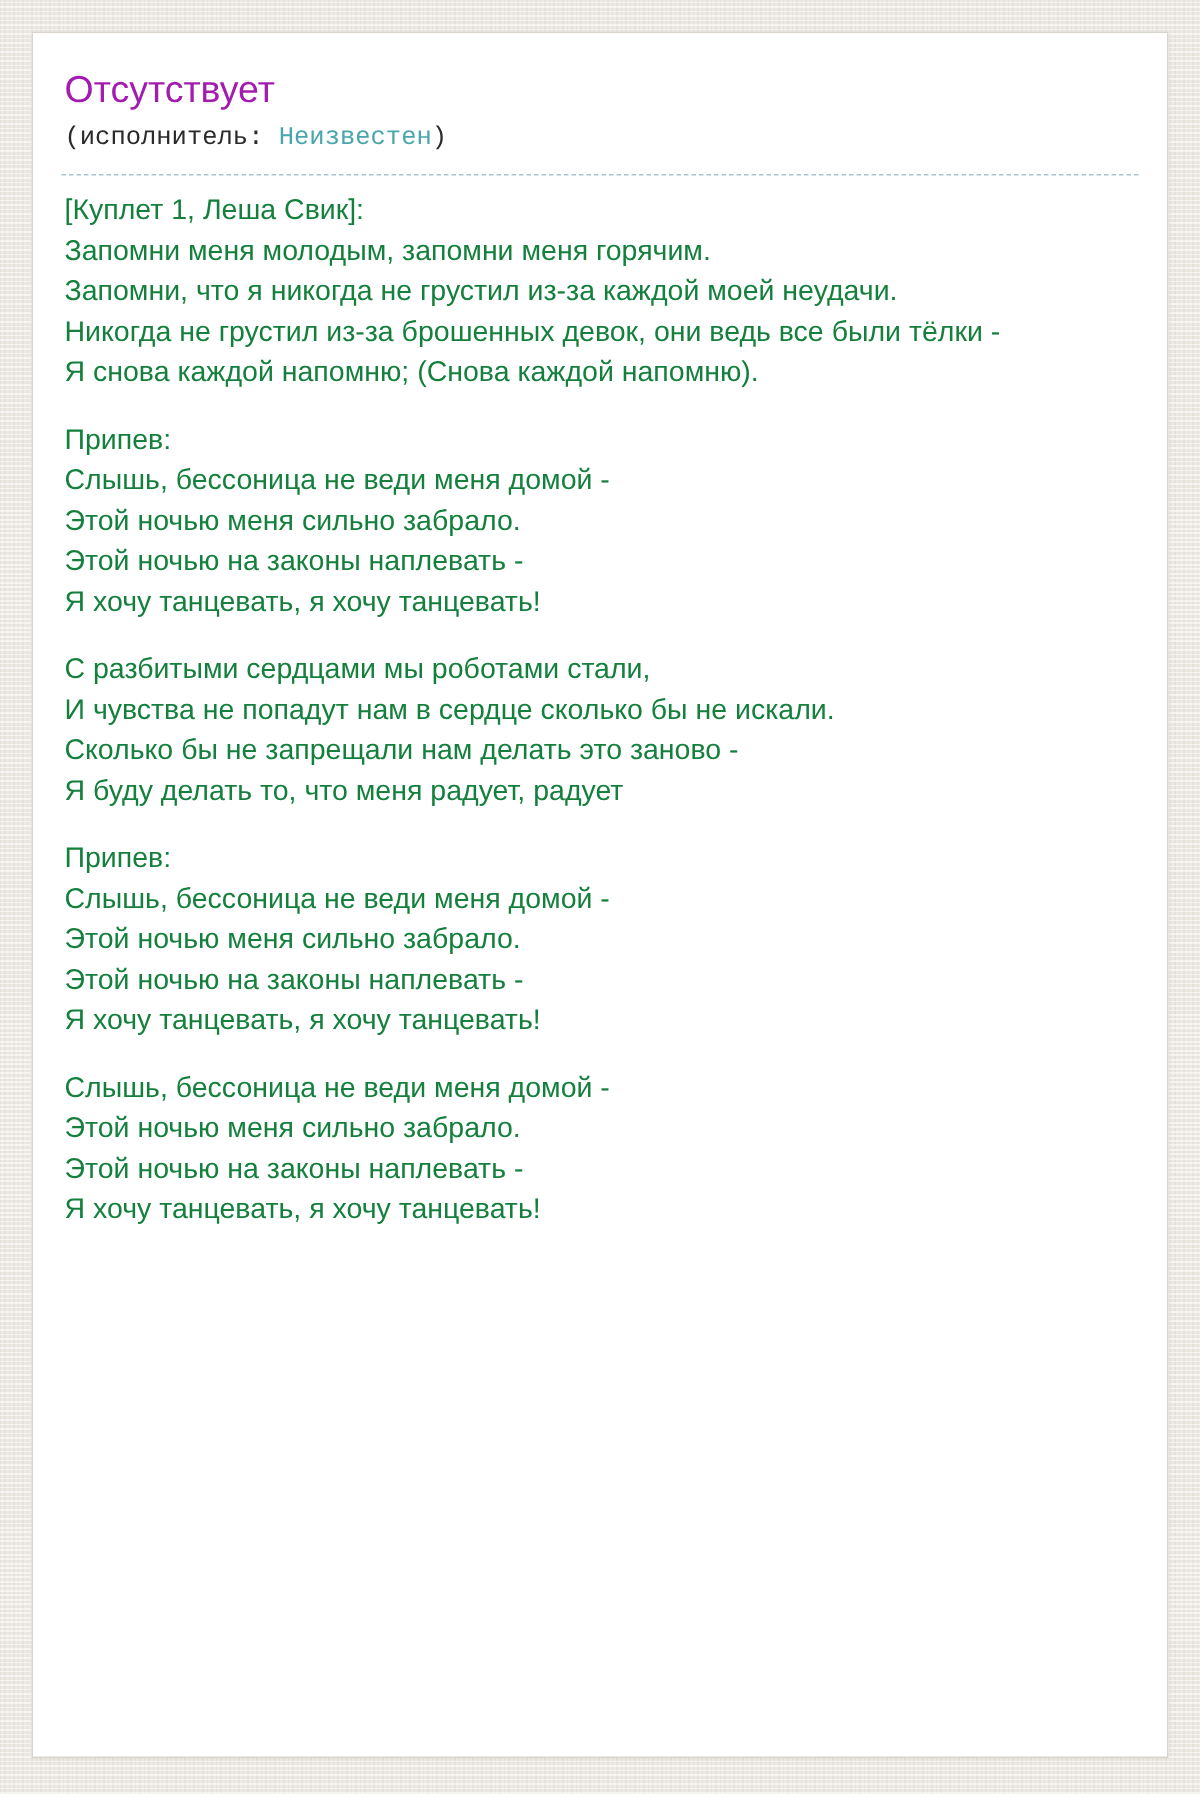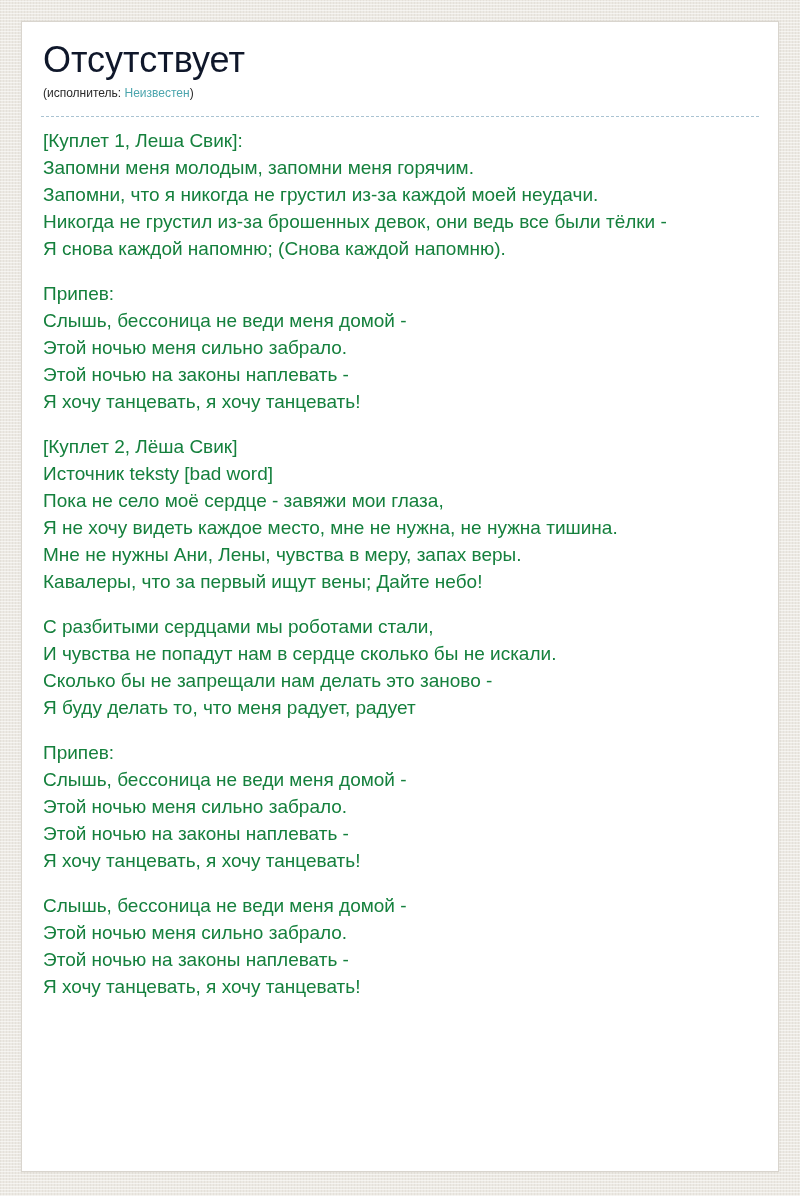--- a/index.html
+++ b/index.html
@@ -22,32 +22,33 @@
     min-height: 1151px;
     margin: 21px auto 0 auto;
     background: #ffffff;
     border: 1px solid #d9d5ce;
     box-shadow: 0 0 3px rgba(0,0,0,0.06);
     padding: 22px 19px 16px 19px;
   }
   .song-title {
     margin: 0;
     padding: 0 2px;
-    font-size: 36px;
+    font-size: 25px;
     line-height: 32px;
     font-weight: normal;
-    color: #0f172a;
+    color: #a21caf;
   }
   .artist-line {
     margin: 6px 0 0 0;
     padding: 0 2px 12px 2px;
-    font-size: 12px;
+    font-size: 17px;
     line-height: 22px;
     color: #2a2a2a;
     border-bottom: 1px dashed #aac3d2;
+    font-family: Liberation Mono, monospace;
   }
   .artist-link {
     color: #4ba5ad;
     text-decoration: none;
     cursor: pointer;
   }
   .lyrics {
     margin-top: 10px;
     padding: 0 2px;
   }
@@ -76,26 +77,20 @@
     <p class="stanza">[Куплет 1, Леша Свик]:
 Запомни меня молодым, запомни меня горячим.
 Запомни, что я никогда не грустил из-за каждой моей неудачи.
 Никогда не грустил из-за брошенных девок, они ведь все были тёлки -
 Я снова каждой напомню; (Снова каждой напомню).</p>
     <p class="stanza">Припев:
 Слышь, бессоница не веди меня домой -
 Этой ночью меня сильно забрало.
 Этой ночью на законы наплевать -
 Я хочу танцевать, я хочу танцевать!</p>
-    <p class="stanza">[Куплет 2, Лёша Свик]
-Источник teksty [bad word]
-Пока не село моё сердце - завяжи мои глаза,
-Я не хочу видеть каждое место, мне не нужна, не нужна тишина.
-Мне не нужны Ани, Лены, чувства в меру, запах веры.
-Кавалеры, что за первый ищут вены; Дайте небо!</p>
     <p class="stanza">С разбитыми сердцами мы роботами стали,
 И чувства не попадут нам в сердце сколько бы не искали.
 Сколько бы не запрещали нам делать это заново -
 Я буду делать то, что меня радует, радует</p>
     <p class="stanza">Припев:
 Слышь, бессоница не веди меня домой -
 Этой ночью меня сильно забрало.
 Этой ночью на законы наплевать -
 Я хочу танцевать, я хочу танцевать!</p>
     <p class="stanza">Слышь, бессоница не веди меня домой -

